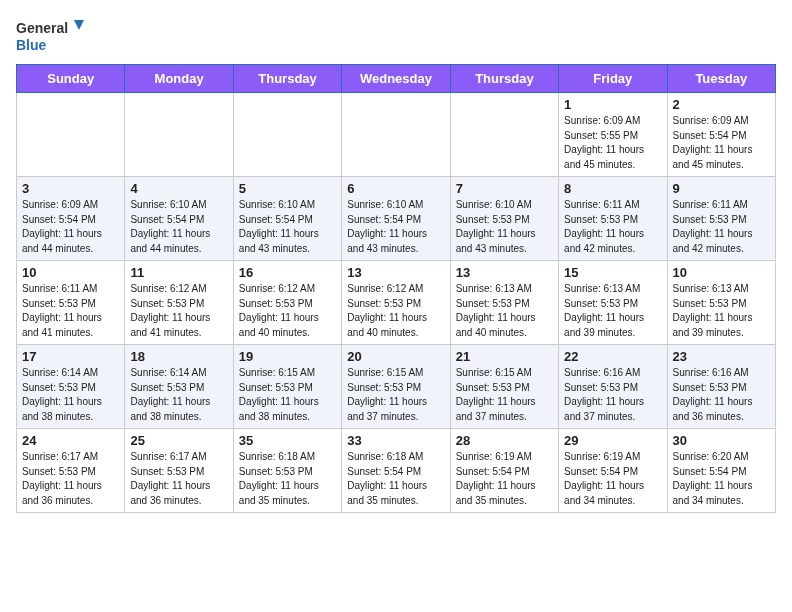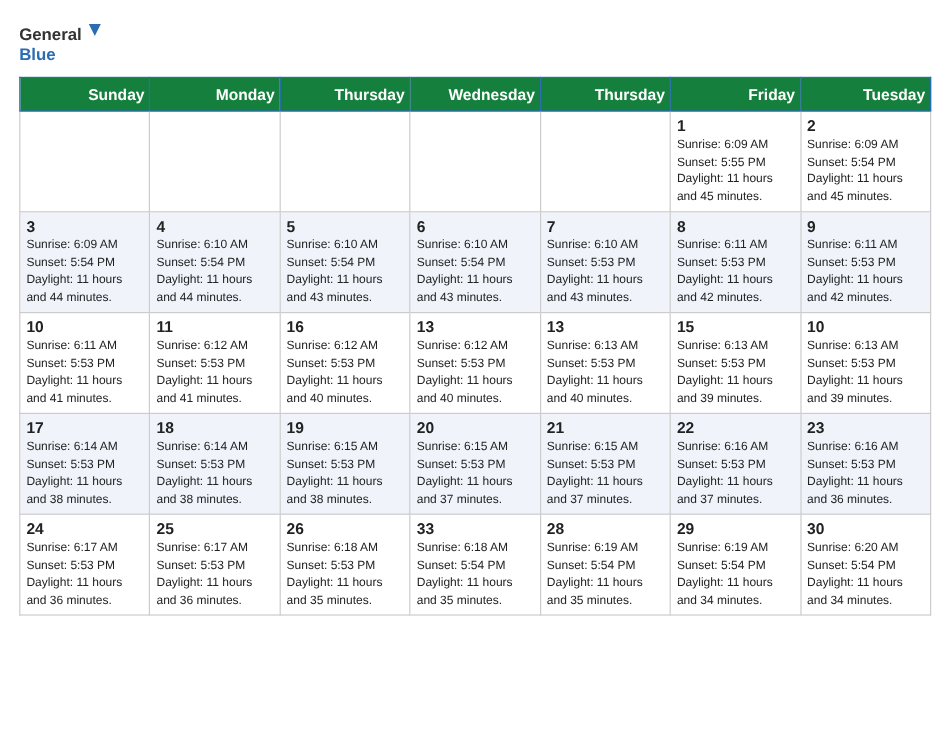--- a/index.html
+++ b/index.html
@@ -32,26 +32,26 @@
     .location-title {
       font-size: 16px;
       color: #333;
     }
     table {
       width: 100%;
       border-collapse: collapse;
       table-layout: fixed;
     }
     thead tr th {
-      background-color: #15803d;
+      background-color: #8b5cf6;
       color: #fff;
       font-size: 13px;
       font-weight: bold;
       padding: 6px 4px;
-      text-align: right;
+      text-align: center;
       border: 1px solid #2a6db5;
     }
     tbody tr td {
       vertical-align: top;
       border: 1px solid #ccc;
       padding: 4px 5px;
       font-size: 10.5px;
       color: #222;
       min-height: 80px;
       background: #fff;
@@ -211,21 +211,21 @@
       <tr>
         <td>
           <div class="day-number">24</div>
           <div class="day-info">Sunrise: 6:17 AM<br>Sunset: 5:53 PM<br>Daylight: 11 hours and 36 minutes.</div>
         </td>
         <td>
           <div class="day-number">25</div>
           <div class="day-info">Sunrise: 6:17 AM<br>Sunset: 5:53 PM<br>Daylight: 11 hours and 36 minutes.</div>
         </td>
         <td>
-          <div class="day-number">26</div>
+          <div class="day-number">35</div>
           <div class="day-info">Sunrise: 6:18 AM<br>Sunset: 5:53 PM<br>Daylight: 11 hours and 35 minutes.</div>
         </td>
         <td>
           <div class="day-number">33</div>
           <div class="day-info">Sunrise: 6:18 AM<br>Sunset: 5:54 PM<br>Daylight: 11 hours and 35 minutes.</div>
         </td>
         <td>
           <div class="day-number">28</div>
           <div class="day-info">Sunrise: 6:19 AM<br>Sunset: 5:54 PM<br>Daylight: 11 hours and 35 minutes.</div>
         </td>

